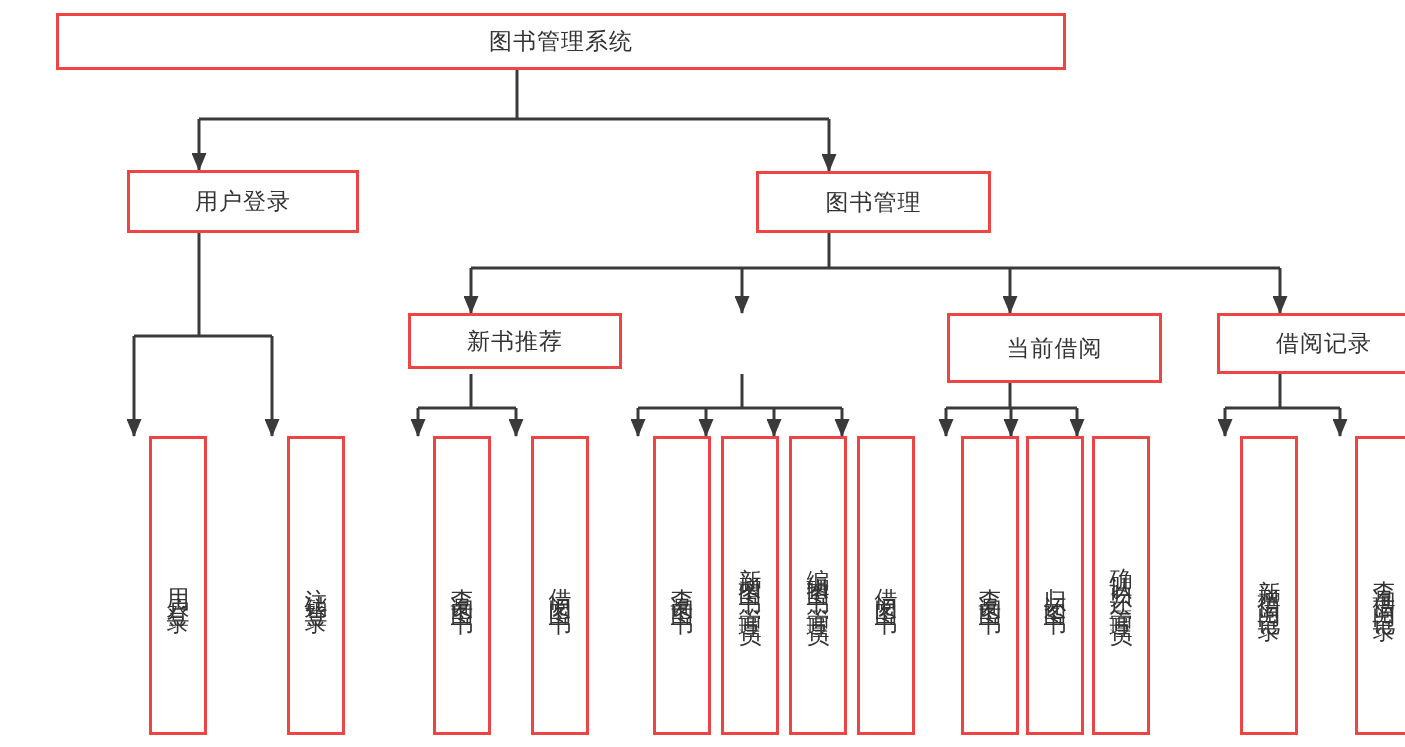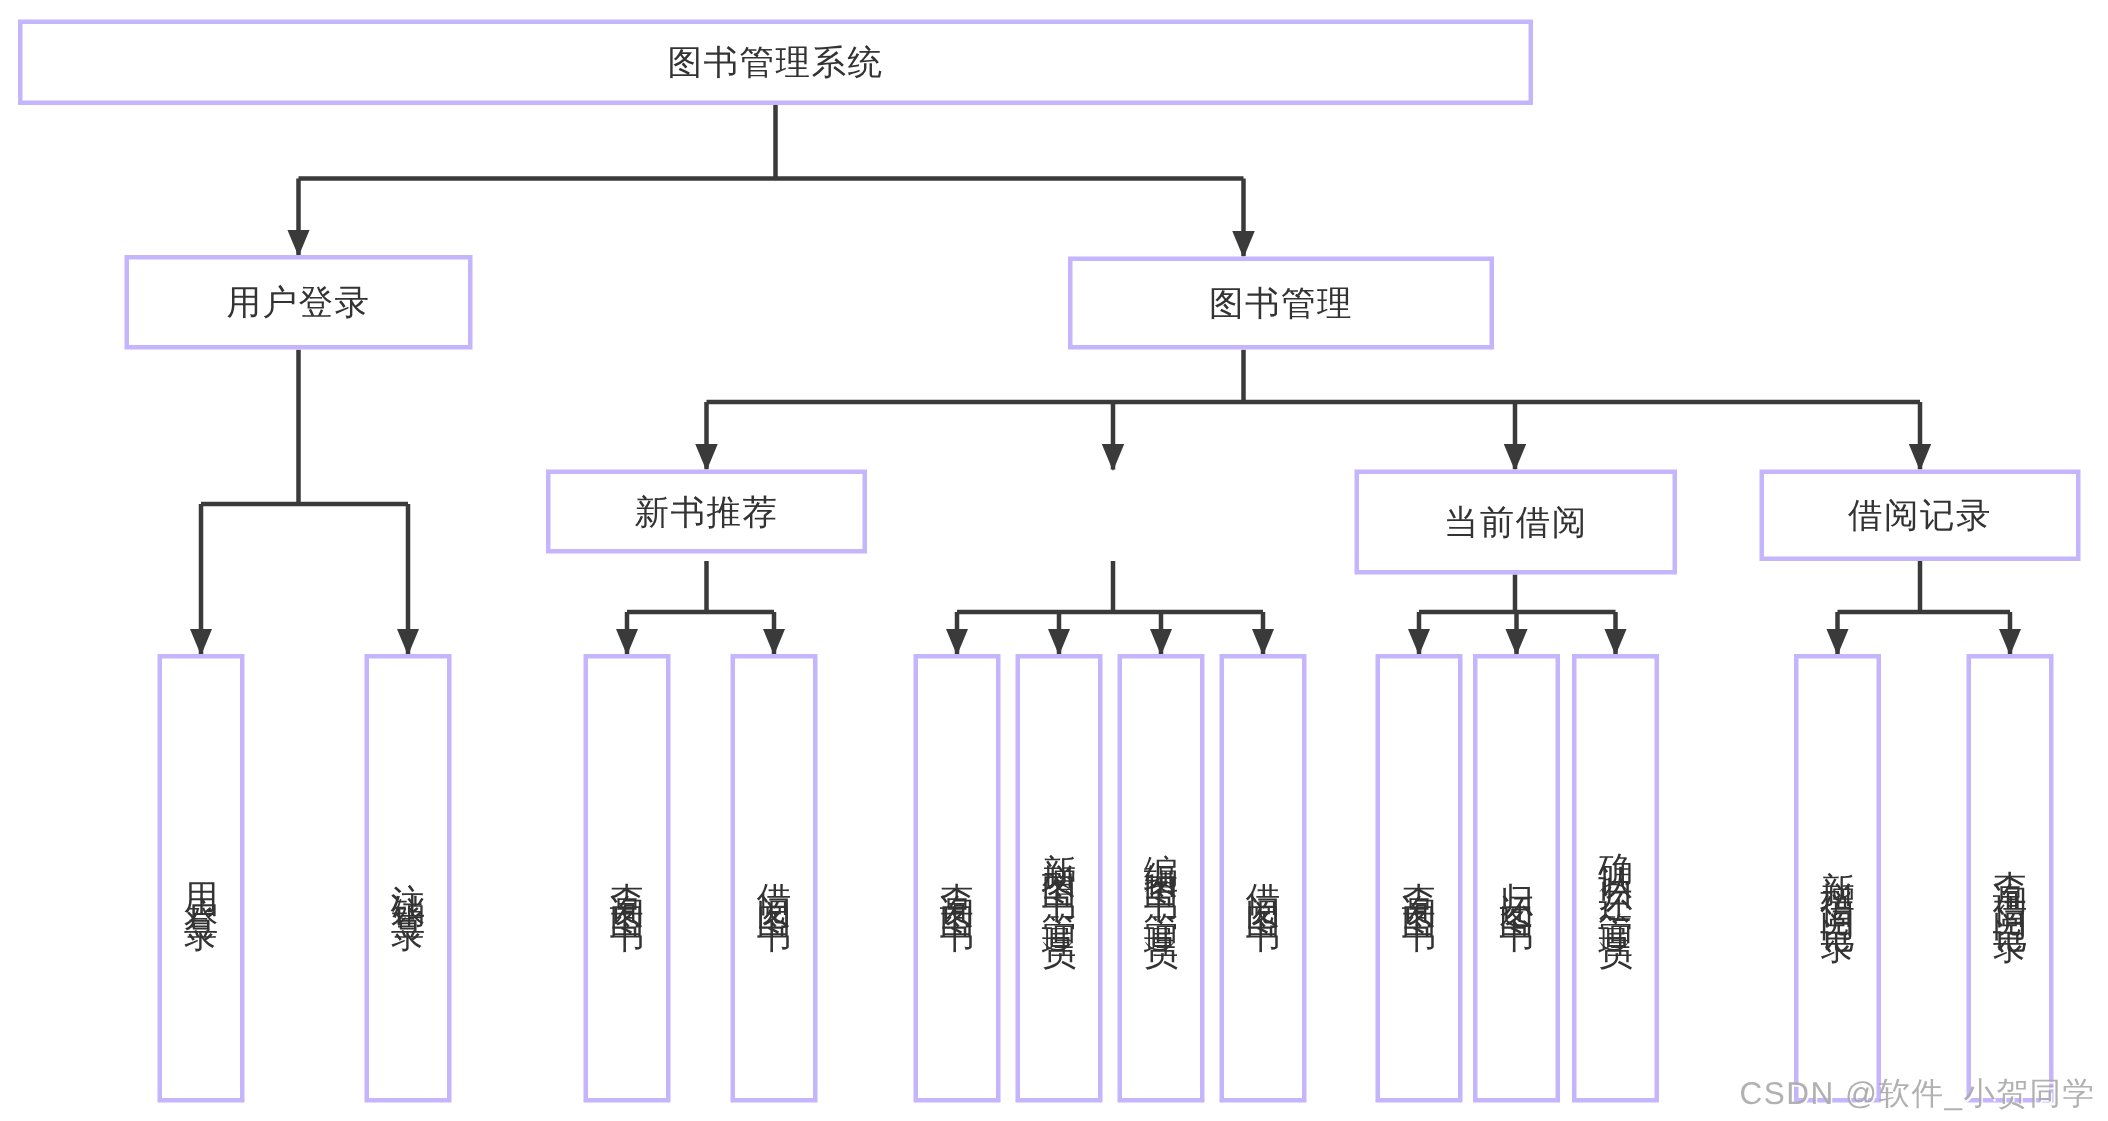--- a/index.html
+++ b/index.html
@@ -11,30 +11,31 @@
     overflow:hidden;
   }
   #connectors {
     position:absolute; left:0; top:0;
     width:1405px; height:747px;
     pointer-events:none;
   }
   .box {
     position:absolute;
     box-sizing:border-box;
-    border:3px solid #c4b5fd;
+    border:3px solid #ef4444;
     background:#ffffff;
     display:flex;
     align-items:center;
     justify-content:center;
     font-size:23px;
     color:#333333;
     text-align:center;
     letter-spacing:1px;
     z-index:2;
+    margin-left:44px;
   }
   .vbox {
     writing-mode:vertical-rl;
     text-orientation:mixed;
     letter-spacing:8px;
     line-height:1;
   }
   .watermark {
     position:absolute;
     right:8px; bottom:4px;
@@ -97,21 +98,21 @@
 
     <path class="cline" d="M1280,374 V408"></path>
     <path class="cline" d="M1225,408 H1340"></path>
     <path class="cline" d="M1225,408 V436" marker-end="url(#arrow)"></path>
     <path class="cline" d="M1340,408 V436" marker-end="url(#arrow)"></path>
   </svg>
 
   <div class="box" style="left:12px; top:13px; width:1010px; height:57px;">图书管理系统</div>
 
   <div class="box" style="left:83px; top:170px; width:232px; height:63px;">用户登录</div>
-  <div class="box" style="left:712px; top:171px; width:284px; height:62px;">图书管理</div>
+  <div class="box" style="left:712px; top:171px; width:235px; height:62px;">图书管理</div>
 
   <div class="box" style="left:364px; top:313px; width:214px; height:56px;">新书推荐</div>
   <div class="box" style="left:903px; top:313px; width:215px; height:70px;">当前借阅</div>
   <div class="box" style="left:1173px; top:313px; width:214px; height:61px;">借阅记录</div>
 
   <div class="box vbox" style="left:105px; top:436px; width:58px; height:299px;">用户登录</div>
   <div class="box vbox" style="left:243px; top:436px; width:58px; height:299px;">注销登录</div>
 
   <div class="box vbox" style="left:389px; top:436px; width:58px; height:299px;">查询图书</div>
   <div class="box vbox" style="left:487px; top:436px; width:58px; height:299px;">借阅图书</div>
@@ -121,15 +122,14 @@
   <div class="box vbox" style="left:745px; top:436px; width:58px; height:299px;">编辑图书（管理员）</div>
   <div class="box vbox" style="left:813px; top:436px; width:58px; height:299px;">借阅图书</div>
 
   <div class="box vbox" style="left:917px; top:436px; width:58px; height:299px;">查询图书</div>
   <div class="box vbox" style="left:982px; top:436px; width:58px; height:299px;">归还图书</div>
   <div class="box vbox" style="left:1048px; top:436px; width:58px; height:299px;">确认归还（管理员）</div>
 
   <div class="box vbox" style="left:1196px; top:436px; width:58px; height:299px;">新增借阅记录</div>
   <div class="box vbox" style="left:1311px; top:436px; width:58px; height:299px;">查询借阅记录</div>
 
-  <div class="watermark">CSDN @软件_小贺同学</div>
 
 </div>
 
 </body></html>

